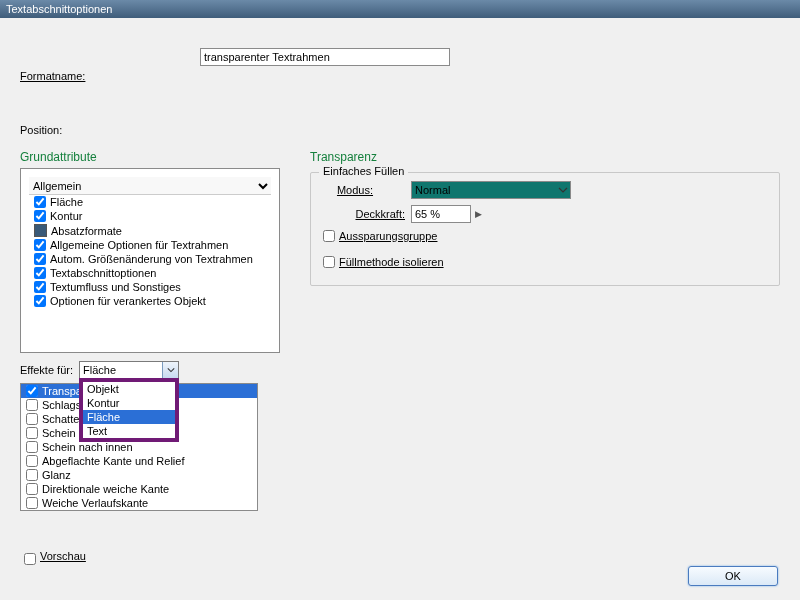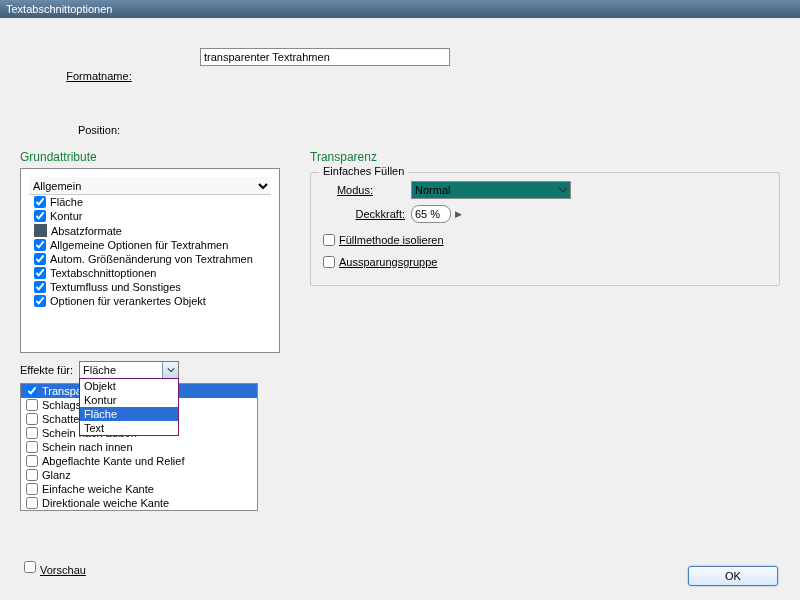--- a/index.html
+++ b/index.html
@@ -21,21 +21,21 @@
     padding: 0 6px;
     font-size: 11px;
   }
   .dialog-body {
     padding: 14px 20px 40px 20px;
     background: #f0f0f0;
     position: relative;
     height: calc(600px - 18px);
   }
   .row { display: flex; align-items: center; margin-bottom: 4px; }
-  .label-right { text-align: center; width: 180px; padding-right: 22px; margin-top: 38px; }
+  .label-right { text-align: left; width: 180px; padding-right: 22px; margin-top: 38px; }
   .form-input {
     border: 1px solid #8a8a8a;
     background: #fff;
     height: 18px;
     padding: 1px 3px;
     font-size: 11px;
   }
   .section-title {
     color: #15803d;
     font-size: 12px;
@@ -71,21 +71,21 @@
     position:relative;
   }
   .combo .arrow {
     position:absolute; right:0; top:0; width:16px; height:16px;
     background:linear-gradient(#eef4fb,#c8dbf0); border-left:1px solid #7a9bbf;
     display:flex; align-items:center; justify-content:center;
   }
   .combo .arrow svg { width:8px; height:8px; }
   .popup {
     position:absolute; top:17px; left:0; width:100px;
-    border:1px solid #701a75; background:#fff; z-index:10;
+    border:4px solid #701a75; background:#fff; z-index:10;
   }
   .popup div { padding:1px 4px; }
   .popup div.sel { background:#2b6fd6; color:#fff; }
   .effects-list {
     border:1px solid #8a8a8a; background:#fff; width:238px;
   }
   .effects-list .check-item.selected { background:#2b6fd6; color:#fff; }
   .group {
     border:1px solid #c8c8c8; border-radius:2px;
     padding:8px 10px 10px 10px; position:relative; margin-top:8px;
@@ -102,21 +102,21 @@
     position:absolute; right:2px; top:3px;
   }
   .btn-ok {
     position:absolute; right:22px; bottom:14px;
     width:90px; height:20px;
     background:linear-gradient(#f7fbff,#dbe9f7);
     border:1px solid #4a7bbf; border-radius:3px;
     box-shadow:0 0 2px #6ca8e8;
     font-size:11px; text-align:center; line-height:18px;
   }
-  .preview-check { position:absolute; left:20px; bottom:24px; display:flex; align-items:flex-end; }
+  .preview-check { position:absolute; left:20px; bottom:32px; display:flex; align-items:flex-start; }
   .preview-check input { margin-right:4px; width:12px; height:12px;}
   .u { text-decoration: underline; }
   .spinner-arrow { font-size:9px; color:#555; padding-left:4px;}
 </style>
 </head>
 <body>
 
 <div class="titlebar">
   <span>Textabschnittoptionen</span>
 </div>
@@ -222,25 +222,25 @@
           <div class="check-item">
             <input type="checkbox" style="">
             <span>Abgeflachte Kante und Relief</span>
           </div>
           <div class="check-item">
             <input type="checkbox" style="">
             <span>Glanz</span>
           </div>
           <div class="check-item">
             <input type="checkbox" style="">
-            <span>Einfache weiche Kante</span>
-          </div>
-          <div class="check-item">
-            <input type="checkbox" style="">
             <span>Direktionale weiche Kante</span>
+          </div>
+          <div class="check-item">
+            <input type="checkbox" style="">
+            <span>Weiche Verlaufskante</span>
           </div>
         </div>
     </div>
 
     <div class="rightcol">
       <div class="section-title">Transparenz</div>
 
       <div class="group">
         <div class="legend">Einfaches Füllen</div>
 
@@ -255,32 +255,32 @@
                   <path d="M1 3 L5 7 L9 3" fill="none" stroke="#333" stroke-width="1.2"></path>
                 </svg>
             </span>
           </div>
         </div>
 
         <div class="row" style="margin-top:6px;">
           <div style="width:90px; text-align:right; padding-right:6px;">
             <span class="u">Deckkraft:</span>
           </div>
-          <input class="form-input" style="width: 40px; border-radius: 8px;" value="65 %">
+          <input class="form-input" style="width: 60px;" value="65 %">
           <span class="spinner-arrow">▶</span>
         </div>
 
+        <div class="row" style="margin-top:4px;">
+          <input type="checkbox" style="margin-left: 2px; margin-right: 4px; width: 12px; height: 12px;">
+          <span><span class="u">Aussparungsgruppe</span></span>
+        </div>
         <div class="row" style="margin-top:8px;">
           <input type="checkbox" style="margin-left: 2px; margin-right: 4px; width: 12px; height: 12px;">
           <span><span class="u">Füllmethode isolieren</span></span>
         </div>
-        <div class="row" style="margin-top:4px;">
-          <input type="checkbox" style="margin-left: 2px; margin-right: 4px; width: 12px; height: 12px;">
-          <span><span class="u">Aussparungsgruppe</span></span>
-        </div>
       </div>
     </div>
   </div>
 
   <div class="preview-check">
     <input type="checkbox" style="">
     <span><span class="u">Vorschau</span></span>
   </div>
 
   <div class="btn-ok">OK</div>

